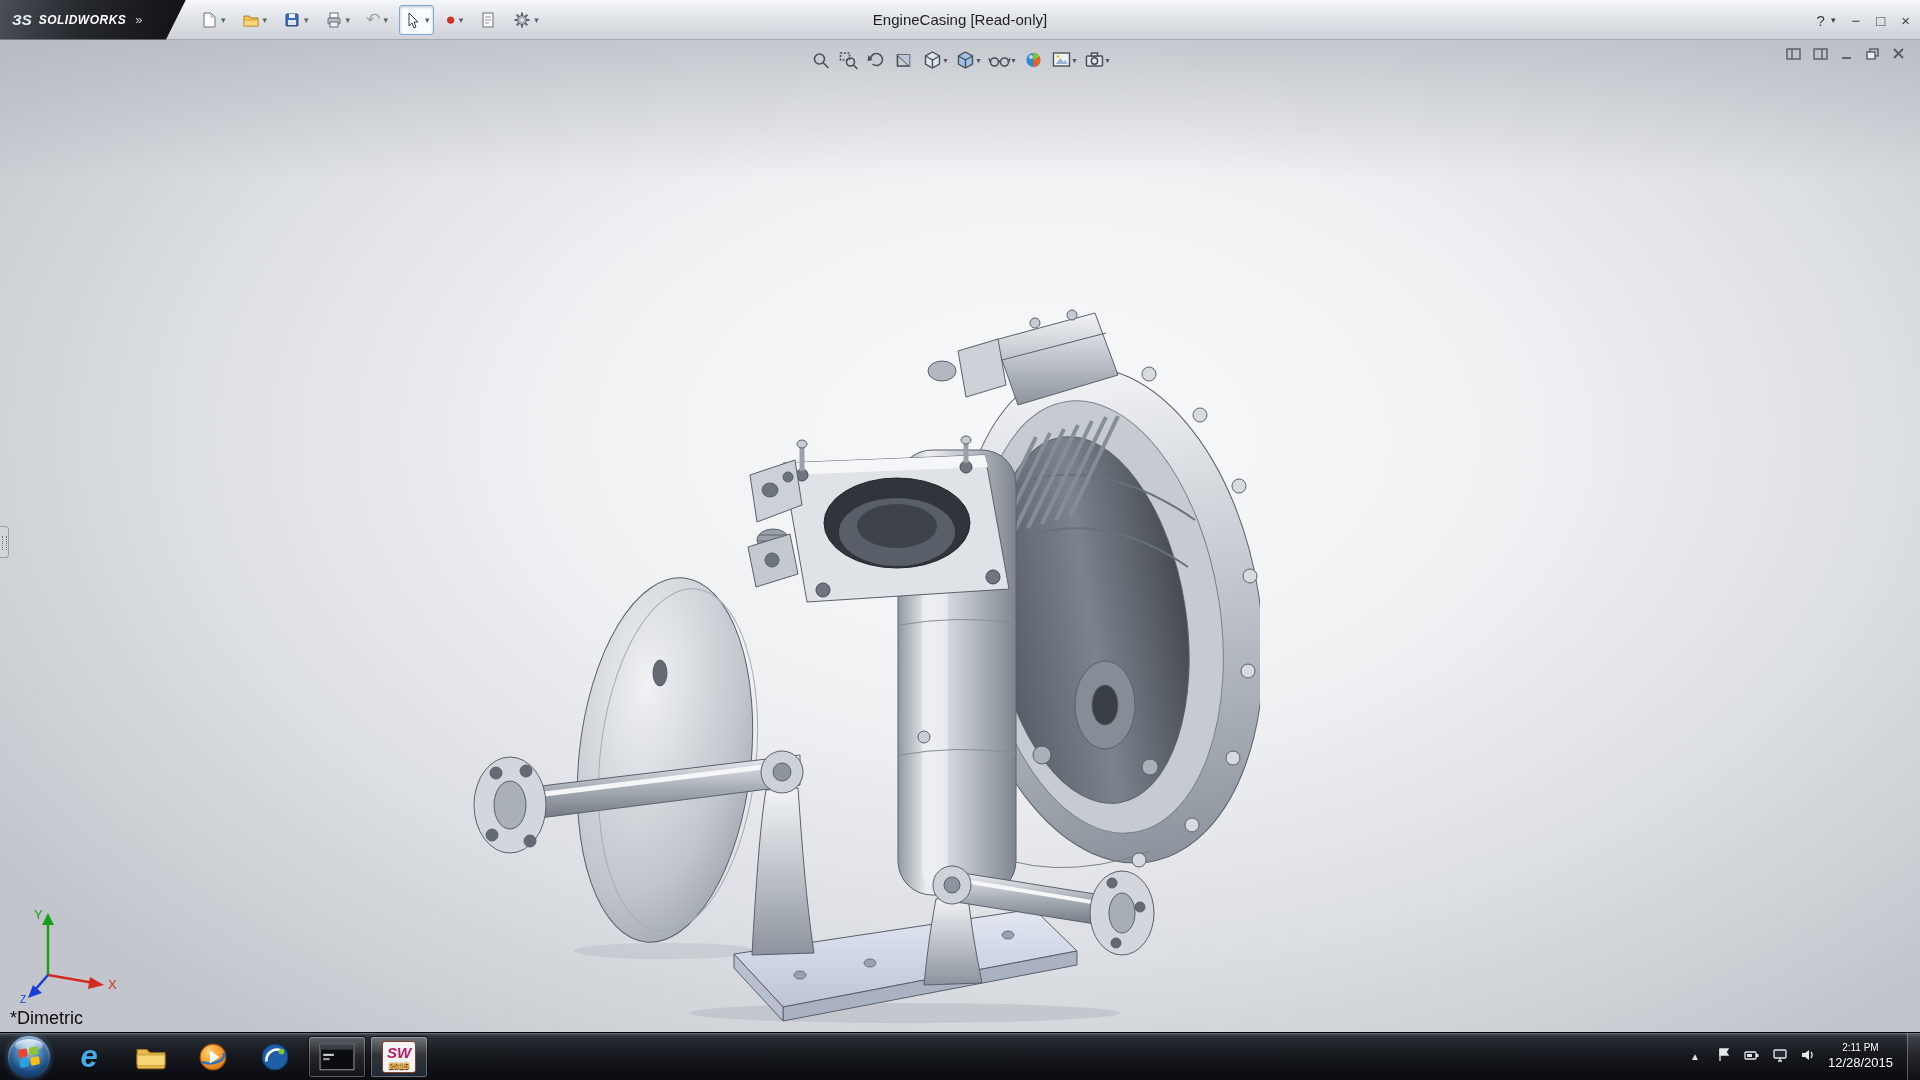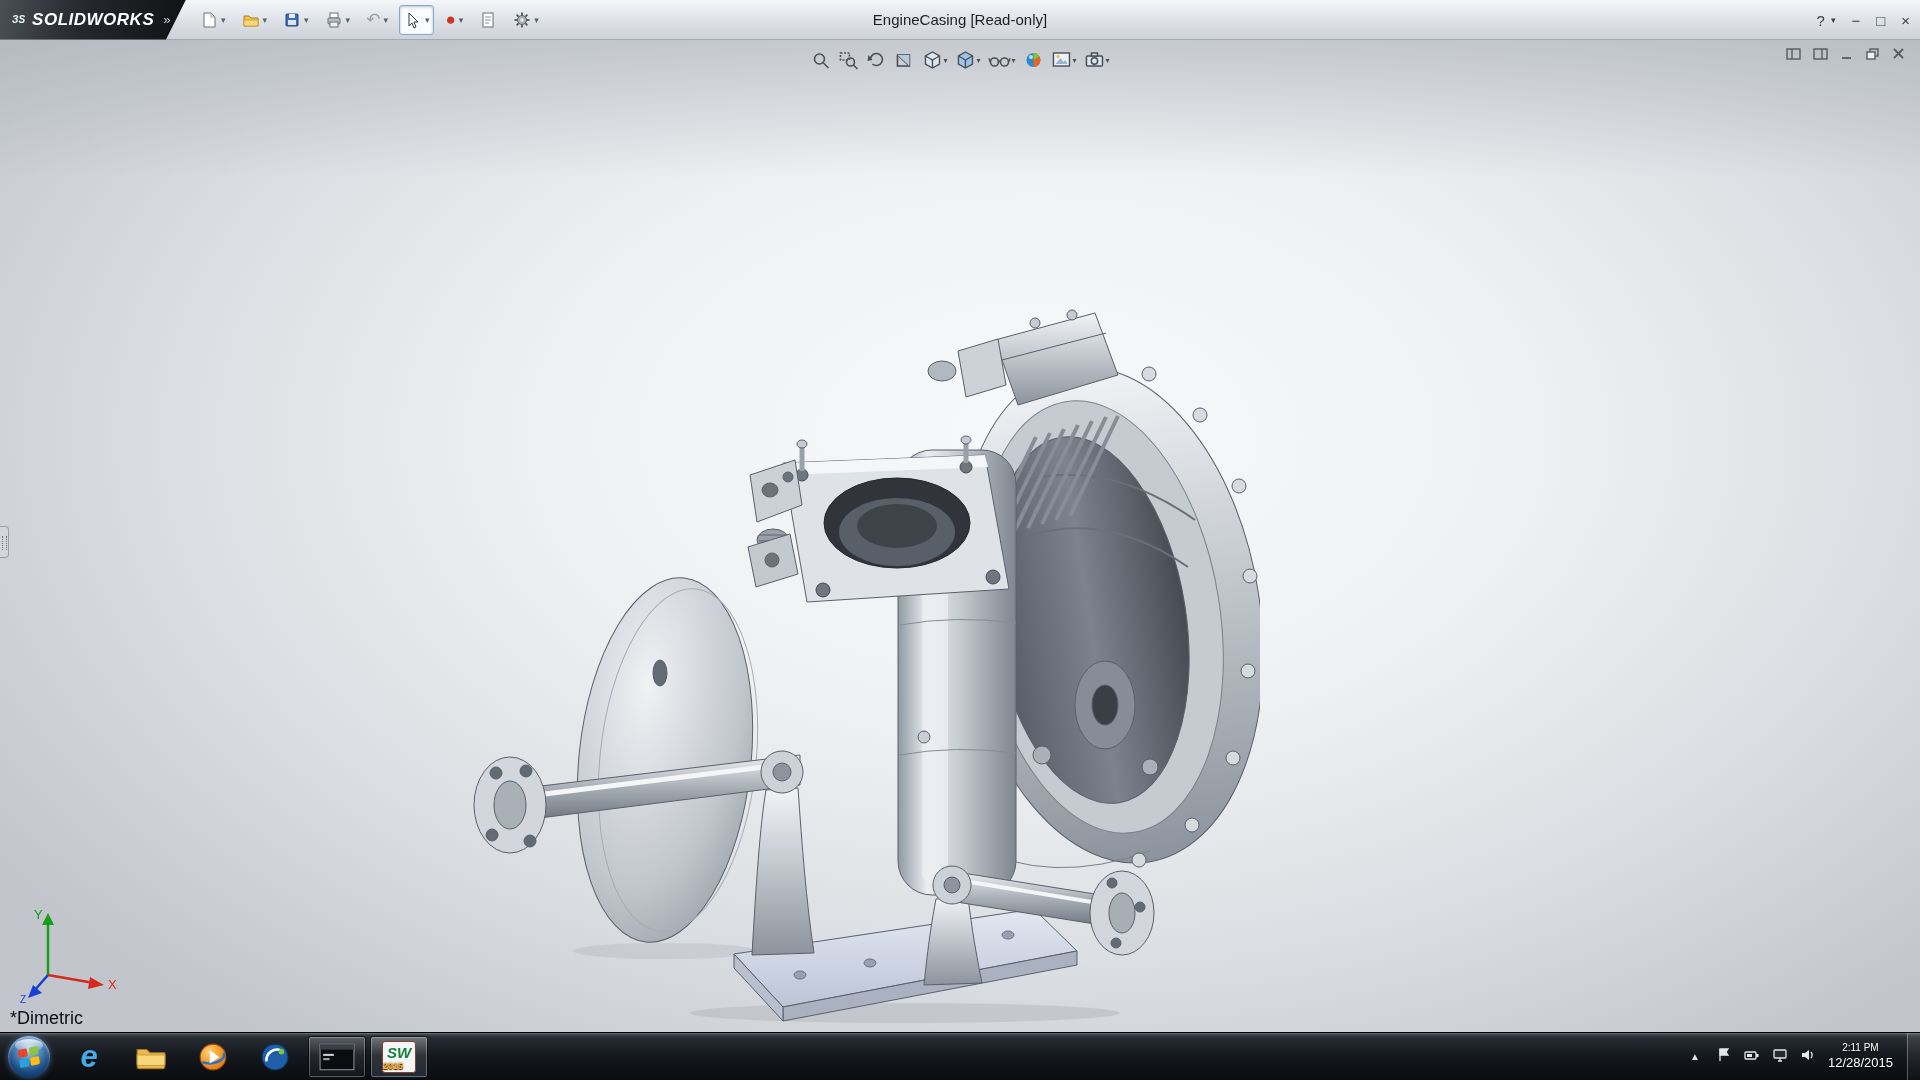--- a/index.html
+++ b/index.html
@@ -6,22 +6,22 @@
   html,body { width:1920px; height:1080px; overflow:hidden; font-family:"Liberation Sans", sans-serif; background:#e8eaec; }
   #stage { position:relative; width:1920px; height:1080px; }
 
   
   .menubar { position:absolute; top:0; left:0; width:100%; height:40px;
     background:linear-gradient(#f5f7f9, #dde1e6 55%, #cfd3d9); border-bottom:1px solid #a3a9b1;
     display:flex; align-items:center; z-index:30; }
   .brand { height:40px; width:186px; flex:0 0 auto; display:flex; align-items:center; gap:7px; padding-left:12px;
     background:linear-gradient(100deg,#4a4f56 0%, #24272c 45%, #101214 100%);
     clip-path:polygon(0 0, 100% 0, calc(100% - 20px) 100%, 0 100%); color:#fff; }
-  .brand .logo { font-style:italic; font-weight:bold; font-size:10px; color:#eaf2fa; }
-  .brand .brandname { font-style:italic; font-weight:bold; font-size:17px; letter-spacing:.5px; }
+  .brand .logo { font-style:italic; font-weight:bold; font-size:15px; color:#eaf2fa; }
+  .brand .brandname { font-style:italic; font-weight:bold; font-size:12px; letter-spacing:.5px; }
   .brand .chev { font-size:13px; color:#cfd4da; margin-left:2px; }
   .tools { display:flex; align-items:center; margin-left:6px; }
   .tb { display:flex; align-items:center; height:30px; padding:0 4px; margin:0 3px; border-radius:3px; border:1px solid transparent; cursor:default; }
   .tb.active { background:#fbfcfd; border-color:#7fa9d6; box-shadow:inset 0 1px 3px rgba(60,90,130,.35); }
   .tb .caret { font-size:9px; color:#566; margin-left:3px; }
   .tb .glyph { font-size:17px; line-height:18px; }
   .glyph.disabled { color:#9aa0a8; }
   .glyph.red { color:#d23324; }
   .wintitle { position:absolute; left:0; top:0; width:100%; height:40px; line-height:40px; text-align:center;
     font-size:15px; color:#1d1f23; pointer-events:none; }
@@ -70,22 +70,22 @@
   .fl-r { background:#e8452c; } .fl-g { background:#8cc63f; } .fl-b { background:#29a3e0; } .fl-y { background:#fdbe11; }
   .task { width:58px; height:42px; margin:3px 2px; display:flex; align-items:center; justify-content:center;
     border-radius:3px; position:relative; }
   .task.open { background:linear-gradient(rgba(255,255,255,.24), rgba(255,255,255,.07) 45%, rgba(255,255,255,.03));
     border:1px solid rgba(0,0,0,.75); box-shadow:inset 0 0 0 1px rgba(255,255,255,.30); }
   .task.active { background:linear-gradient(rgba(255,255,255,.34), rgba(255,255,255,.12) 45%, rgba(120,170,230,.18)); }
   .ie-e { font-size:31px; font-weight:bold; font-style:italic; color:#45aae8; line-height:30px;
     text-shadow:0 1px 2px rgba(0,0,0,.6); }
   .sw15 { position:relative; width:34px; height:32px; background:#f4f5f6; border-radius:3px; border:1px solid #8a4030;
     display:flex; align-items:center; justify-content:center; }
-  .sw15 .swlogo { font-weight:bold; font-style:italic; font-size:15px; color:#15803d; margin-top:-8px; }
-  .sw15 .swbadge { position:absolute; bottom:1px; left:0; width:100%; font-size:9px; font-weight:bold;
+  .sw15 .swlogo { font-weight:bold; font-style:italic; font-size:15px; color:#be185d; margin-top:-8px; }
+  .sw15 .swbadge { position:absolute; bottom:1px; left:0; width:100%; text-align:center; font-size:9px; font-weight:bold;
     color:#f5c012; text-shadow:0 1px 1px #5a1208, 0 0 2px #5a1208; }
   .tb-spacer { flex:1 1 auto; }
   .tray { display:flex; align-items:center; gap:12px; margin-right:12px; color:#e4e8ed; }
   .tray .expand { font-size:10px; color:#dfe3e8; padding:4px; }
   .clock { text-align:center; color:#fff; margin-right:14px; line-height:1.25;
     text-shadow:0 1px 2px rgba(0,0,0,.8); }
   .clock .t { font-size:10px; }
   .clock .d { font-size:13px; }
   .showdesk { width:13px; height:48px; border-left:1px solid rgba(255,255,255,.3);
     background:linear-gradient(rgba(255,255,255,.10), rgba(255,255,255,.02)); }

